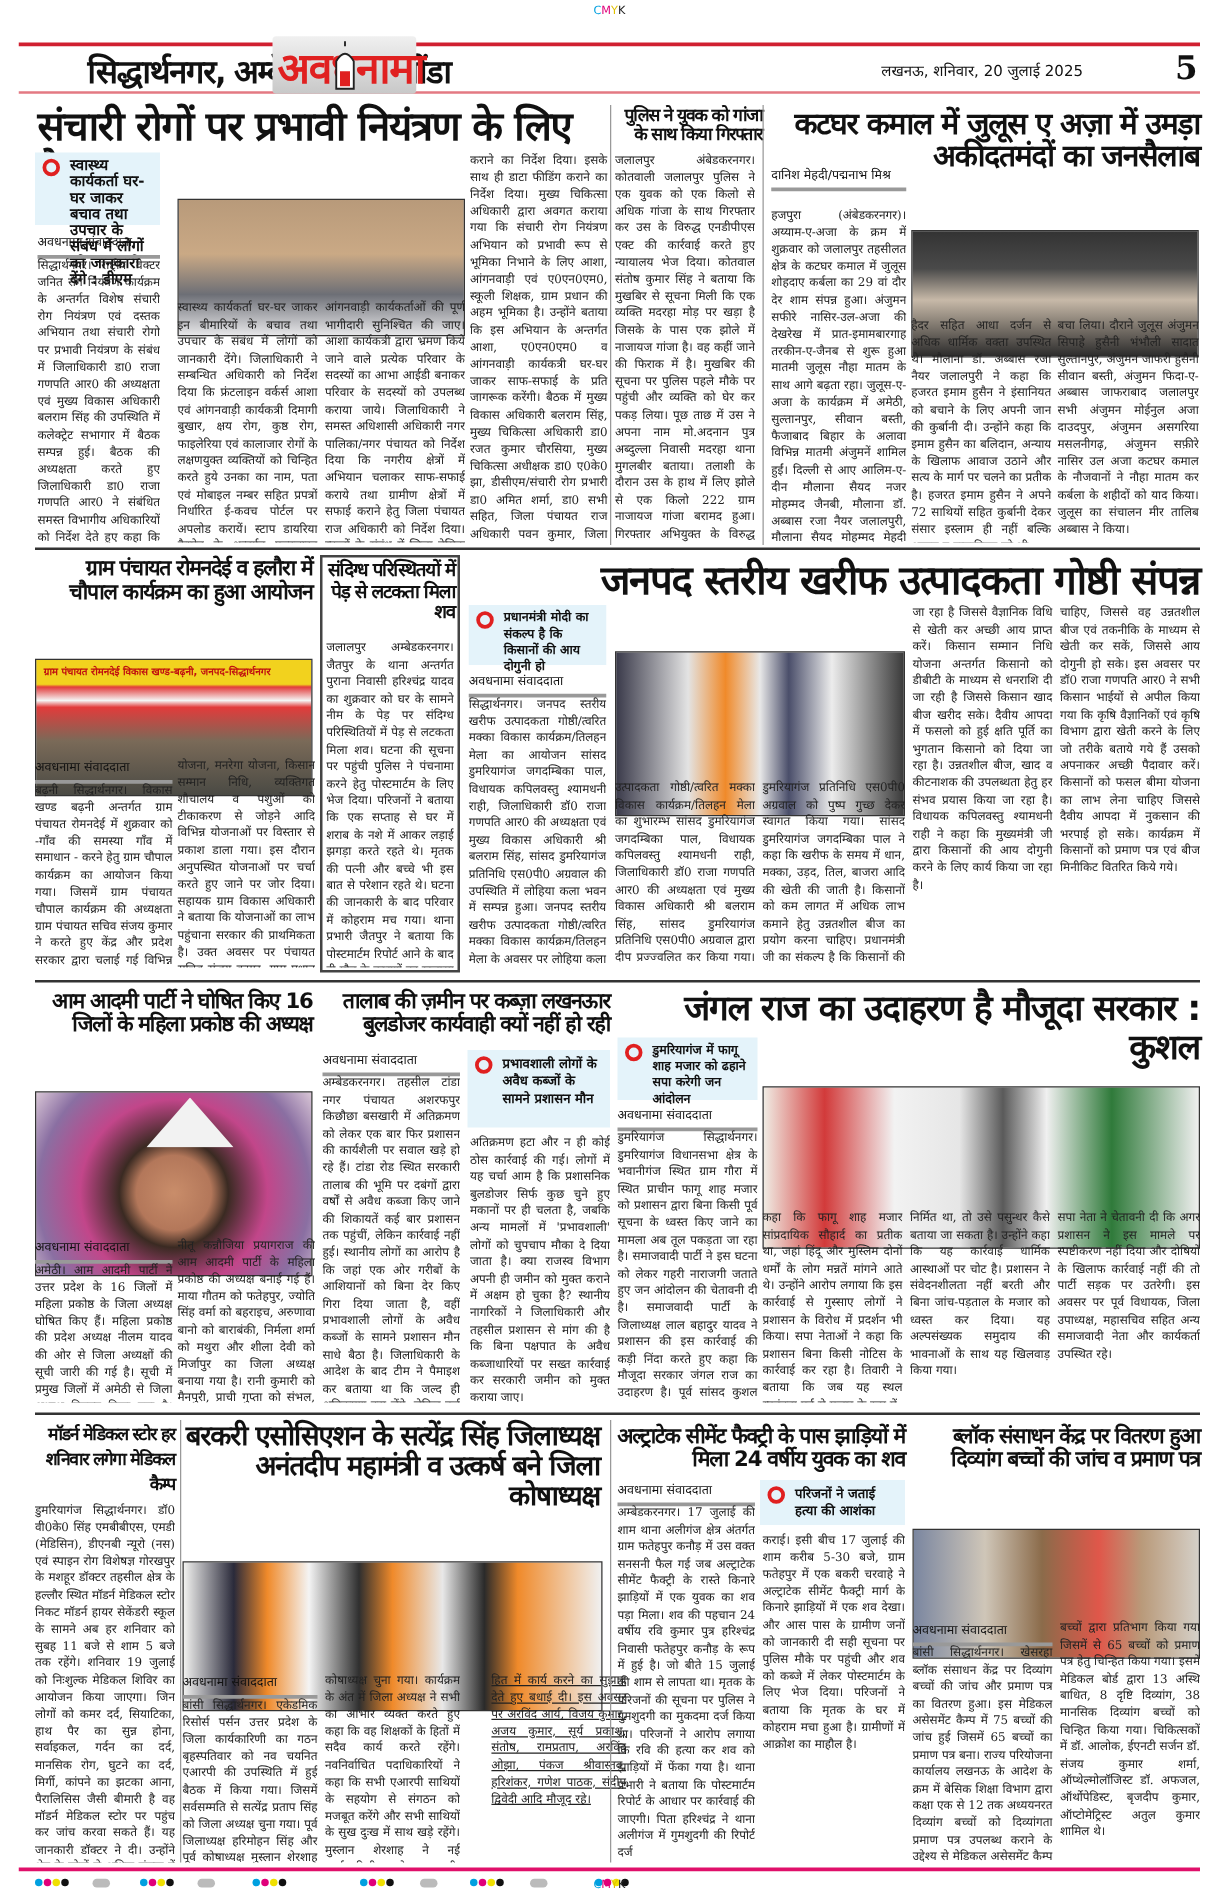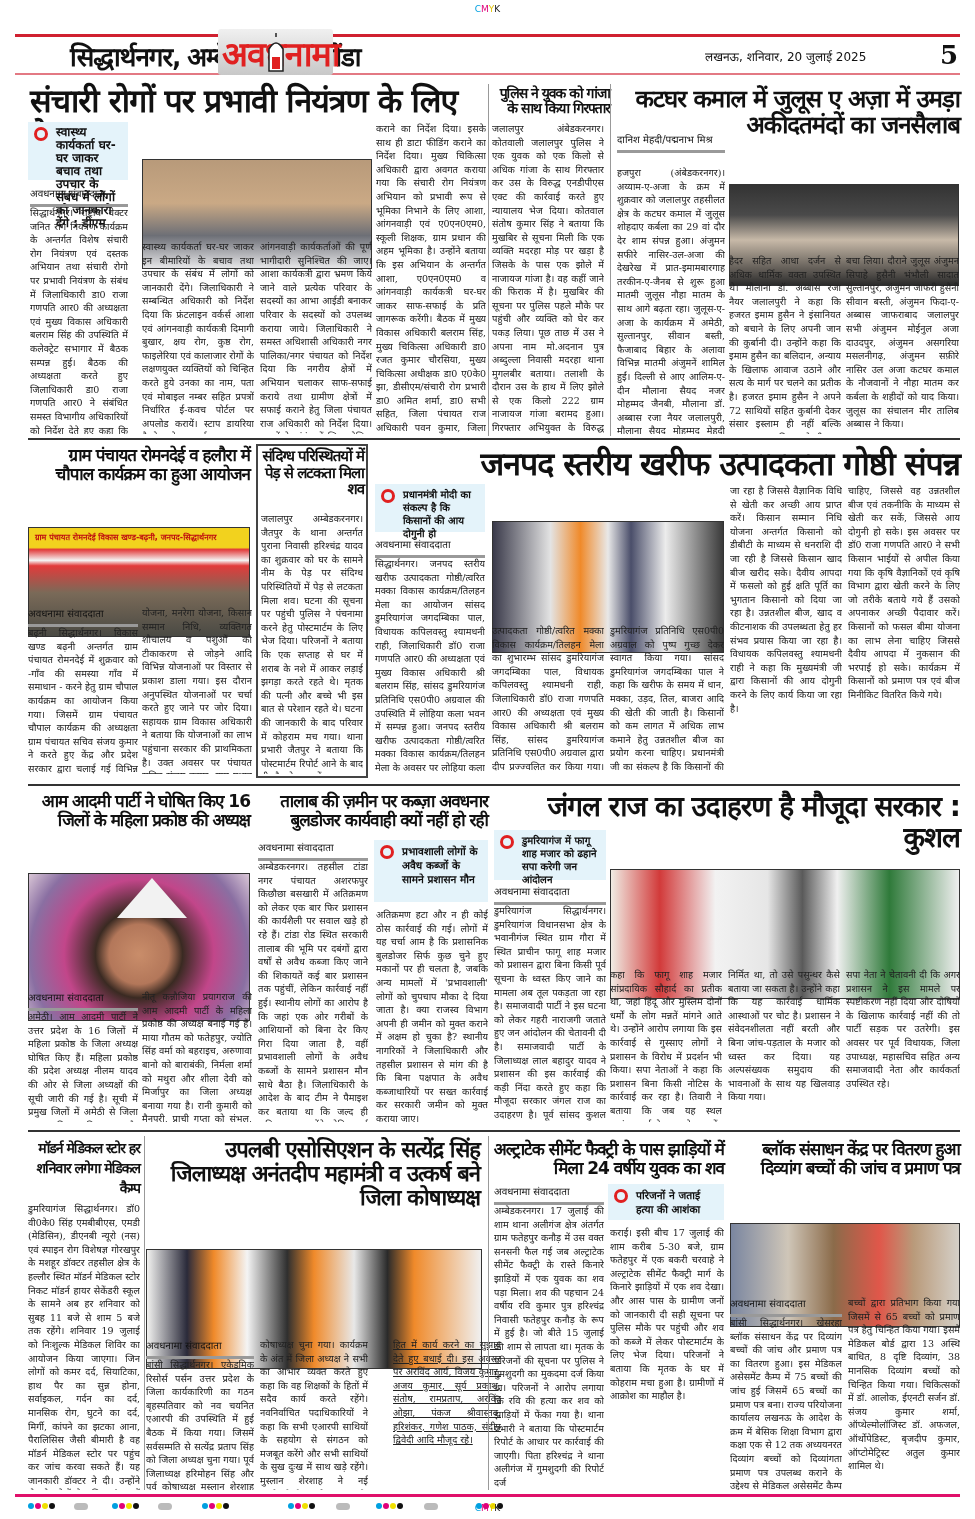--- a/index.html
+++ b/index.html
@@ -108,21 +108,21 @@
 <div class="rule-h" style="left:28px;top:784px;width:932px;background:#333;height:2px;"></div>
 
 <div class="abs head h-m center" style="left:28px;top:792px;width:222px;font-size:17px;">आम आदमी पार्टी ने घोषित किए 16 जिलों के महिला प्रकोष्ठ की अध्यक्ष</div>
 <div class="photo" style="left:28px;top:836px;width:222px;height:148px;background:radial-gradient(circle at 50% 55%,#c98d6a 0%,#b3775a 22%,#3a2a22 32%,#c2468a 55%,#8a6fa2 80%,#d9c6d6 100%);">
   <div style="position:absolute;left:88px;top:4px;width:70px;height:40px;background:#f2f2f2;clip-path:polygon(50% 0,100% 100%,0 100%);"></div>
 </div>
 <div class="abs byline" style="left:28px;top:990px;width:110px;">अवधनामा संवाददाता</div>
 <div class="abs body-text" style="left:28px;top:1010px;width:110px;height:112px;">अमेठी। आम आदमी पार्टी ने उत्तर प्रदेश के 16 जिलों में महिला प्रकोष्ठ के जिला अध्यक्ष घोषित किए हैं। महिला प्रकोष्ठ की प्रदेश अध्यक्ष नीलम यादव की ओर से जिला अध्यक्षों की सूची जारी की गई है। सूची में प्रमुख जिलों में अमेठी से जिला अध्यक्ष नियुक्त किया गया है। विद्या शर्मा अयोध्या, शोभा सिंह कौशाम्बी, पुष्प लता गाजियाबाद, मंजू देवी गोंडा, सत्तो मौर्य चित्रकूट और</div>
 <div class="abs body-text" style="left:142px;top:990px;width:110px;height:132px;">नीतू कन्नौजिया प्रयागराज की आम आदमी पार्टी के महिला प्रकोष्ठ की अध्यक्ष बनाई गई हैं। माया गौतम को फतेहपुर, ज्योति सिंह वर्मा को बहराइच, अरुणावा बानो को बाराबंकी, निर्मला शर्मा को मथुरा और शीला देवी को मिर्जापुर का जिला अध्यक्ष बनाया गया है। रानी कुमारी को मैनपुरी, प्राची गुप्ता को संभल, दुर्गा देवी को सोनभद्र और रिंकी प्रिया को श्रावस्ती जिले का महिला प्रकोष्ठ का जिला अध्यक्ष नियुक्त किया गया है।</div>
 
-<div class="abs head h-m center" style="left:256px;top:792px;width:232px;font-size:17px;">तालाब की ज़मीन पर कब्ज़ा अवधनार बुलडोजर कार्यवाही क्यों नहीं हो रही</div>
+<div class="abs head h-m center" style="left:256px;top:792px;width:232px;font-size:17px;">तालाब की ज़मीन पर कब्ज़ा लखनऊार बुलडोजर कार्यवाही क्यों नहीं हो रही</div>
 <div class="abs byline" style="left:258px;top:840px;width:110px;">अवधनामा संवाददाता</div>
 <div class="abs body-text" style="left:258px;top:860px;width:110px;height:262px;">अम्बेडकरनगर। तहसील टांडा नगर पंचायत अशरफपुर किछौछा बसखारी में अतिक्रमण को लेकर एक बार फिर प्रशासन की कार्यशैली पर सवाल खड़े हो रहे हैं। टांडा रोड स्थित सरकारी तालाब की भूमि पर दबंगों द्वारा वर्षों से अवैध कब्जा किए जाने की शिकायतें कई बार प्रशासन तक पहुंचीं, लेकिन कार्रवाई नहीं हुई। स्थानीय लोगों का आरोप है कि जहां एक ओर गरीबों के आशियानों को बिना देर किए गिरा दिया जाता है, वहीं प्रभावशाली लोगों के अवैध कब्जों के सामने प्रशासन मौन साधे बैठा है। जिलाधिकारी के आदेश के बाद टीम ने पैमाइश कर बताया था कि जल्द ही अतिक्रमण हटा लेंगे, लेकिन कई सप्ताह बीत जाने के बावजूद न तो</div>
 <div class="callout" style="left:374px;top:840px;width:114px;height:62px;font-size:10.5px;line-height:14px;">
   <span class="ring"></span>
   <span>प्रभावशाली लोगों के अवैध कब्जों के सामने प्रशासन मौन</span>
 </div>
 <div class="abs body-text" style="left:376px;top:908px;width:112px;height:214px;">अतिक्रमण हटा और न ही कोई ठोस कार्रवाई की गई। लोगों में यह चर्चा आम है कि प्रशासनिक बुलडोजर सिर्फ कुछ चुने हुए मकानों पर ही चलता है, जबकि अन्य मामलों में 'प्रभावशाली' लोगों को चुपचाप मौका दे दिया जाता है। क्या राजस्व विभाग अपनी ही जमीन को मुक्त कराने में अक्षम हो चुका है? स्थानीय नागरिकों ने जिलाधिकारी और तहसील प्रशासन से मांग की है कि बिना पक्षपात के अवैध कब्जाधारियों पर सख्त कार्रवाई कर सरकारी जमीन को मुक्त कराया जाए।</div>
 
 <div class="abs head h-xl center" style="left:494px;top:792px;width:466px;font-size:28px;">जंगल राज का उदाहरण है मौजूदा सरकार : कुशल</div>
 <div class="callout" style="left:494px;top:830px;width:112px;height:50px;font-size:10px;line-height:13px;">
@@ -135,21 +135,21 @@
 <div class="abs body-text" style="left:610px;top:968px;width:112px;height:154px;">कहा कि फागू शाह मजार सांप्रदायिक सौहार्द का प्रतीक था, जहां हिंदू और मुस्लिम दोनों धर्मों के लोग मन्नतें मांगने आते थे। उन्होंने आरोप लगाया कि इस कार्रवाई से गुस्साए लोगों ने प्रशासन के विरोध में प्रदर्शन भी किया। सपा नेताओं ने कहा कि प्रशासन बिना किसी नोटिस के कार्रवाई कर रहा है। तिवारी ने बताया कि जब यह स्थल स्वतंत्रता पूर्व से मजार के रूप में</div>
 <div class="abs body-text" style="left:728px;top:968px;width:112px;height:154px;">निर्मित था, तो उसे पसुन्धर कैसे बताया जा सकता है। उन्होंने कहा कि यह कार्रवाई धार्मिक आस्थाओं पर चोट है। प्रशासन ने संवेदनशीलता नहीं बरती और बिना जांच-पड़ताल के मजार को ध्वस्त कर दिया। यह अल्पसंख्यक समुदाय की भावनाओं के साथ यह खिलवाड़ किया गया।</div>
 <div class="abs body-text" style="left:846px;top:968px;width:114px;height:154px;">सपा नेता ने चेतावनी दी कि अगर प्रशासन ने इस मामले पर स्पष्टीकरण नहीं दिया और दोषियों के खिलाफ कार्रवाई नहीं की तो पार्टी सड़क पर उतरेगी। इस अवसर पर पूर्व विधायक, जिला उपाध्यक्ष, महासचिव सहित अन्य समाजवादी नेता और कार्यकर्ता उपस्थित रहे।</div>
 
 <div class="rule-h" style="left:28px;top:1130px;width:932px;background:#333;height:2px;"></div>
 
 <div class="abs head center" style="left:28px;top:1138px;width:112px;font-size:14px;line-height:20px;">मॉडर्न मेडिकल स्टोर हर शनिवार लगेगा मेडिकल कैम्प</div>
 <div class="abs body-text" style="left:28px;top:1202px;width:112px;height:288px;">डुमरियागंज सिद्धार्थनगर। डॉ0 वी0के0 सिंह एमबीबीएस, एमडी (मेडिसिन), डीएनबी न्यूरो (नस) एवं स्पाइन रोग विशेषज्ञ गोरखपुर के मशहूर डॉक्टर तहसील क्षेत्र के हल्लौर स्थित मॉडर्न मेडिकल स्टोर निकट मॉडर्न हायर सेकेंडरी स्कूल के सामने अब हर शनिवार को सुबह 11 बजे से शाम 5 बजे तक रहेंगे। शनिवार 19 जुलाई को निःशुल्क मेडिकल शिविर का आयोजन किया जाएगा। जिन लोगों को कमर दर्द, सियाटिका, हाथ पैर का सुन्न होना, सर्वाइकल, गर्दन का दर्द, मानसिक रोग, घुटने का दर्द, मिर्गी, कांपने का झटका आना, पैरालिसिस जैसी बीमारी है वह मॉडर्न मेडिकल स्टोर पर पहुंच कर जांच करवा सकते हैं। यह जानकारी डॉक्टर ने दी। उन्होंने क्षेत्र के लोगों से अधिक संख्या में मरीजों को लेकर आने और मेडिकल कैम्प का लाभ उठाने की अपील की है।</div>
 <div class="rule-v" style="left:144px;top:1136px;height:354px;"></div>
 
-<div class="abs head h-l center" style="left:148px;top:1138px;width:332px;font-size:22px;">उपलबी एसोसिएशन के सत्येंद्र सिंह जिलाध्यक्ष अनंतदीप महामंत्री व उत्कर्ष बने जिला कोषाध्यक्ष</div>
+<div class="abs head h-l center" style="left:148px;top:1138px;width:332px;font-size:22px;">बरकरी एसोसिएशन के सत्येंद्र सिंह जिलाध्यक्ष अनंतदीप महामंत्री व उत्कर्ष बने जिला कोषाध्यक्ष</div>
 <div class="photo" style="left:146px;top:1212px;width:336px;height:120px;background:linear-gradient(90deg,#f2f2f0 0%,#2a2a3a 12%,#f08a2a 20%,#f4f4f4 30%,#2f2f2f 42%,#f08a2a 50%,#e8e8e8 62%,#2a2a2a 72%,#f08a2a 80%,#f0f0f0 100%);"></div>
 <div class="abs byline" style="left:146px;top:1338px;width:108px;">अवधनामा संवाददाता</div>
 <div class="abs body-text" style="left:146px;top:1358px;width:108px;height:132px;">बांसी सिद्धार्थनगर। एकेडमिक रिसोर्स पर्सन उत्तर प्रदेश के जिला कार्यकारिणी का गठन बृहस्पतिवार को नव चयनित एआरपी की उपस्थिति में हुई बैठक में किया गया। जिसमें सर्वसम्मति से सत्येंद्र प्रताप सिंह को जिला अध्यक्ष चुना गया। पूर्व जिलाध्यक्ष हरिमोहन सिंह और पूर्व कोषाध्यक्ष मुस्लान शेरशाह के देखरेख में सर्व सम्मति से सत्येंद्र बहादुर सिंह को जिला अध्यक्ष, अनंतदीप यादव को जिला महामंत्री और उत्कर्ष श्रीवास्तव को जिला</div>
 <div class="abs body-text" style="left:260px;top:1338px;width:108px;height:152px;">कोषाध्यक्ष चुना गया। कार्यक्रम के अंत में जिला अध्यक्ष ने सभी का आभार व्यक्त करते हुए कहा कि वह शिक्षकों के हितों में सदैव कार्य करते रहेंगे। नवनिर्वाचित पदाधिकारियों ने कहा कि सभी एआरपी साथियों के सहयोग से संगठन को मजबूत करेंगे और सभी साथियों के सुख दुःख में साथ खड़े रहेंगे। मुस्लान शेरशाह ने नई कार्यकारिणी को एआरपी, शिक्षक</div>
 <div class="abs body-text" style="left:393px;top:1338px;width:108px;height:152px;text-decoration:underline;">हित में कार्य करने का सुझाव देते हुए बधाई दी। इस अवसर पर अरविंद आर्य, विजय कुमार, अजय कुमार, सूर्य प्रकाश, संतोष, रामप्रताप, अरविंद ओझा, पंकज श्रीवास्तव, हरिशंकर, गणेश पाठक, संदीप द्विवेदी आदि मौजूद रहे।</div>
 <div class="rule-v" style="left:488px;top:1136px;height:354px;"></div>
 
 <div class="abs head h-m center" style="left:492px;top:1140px;width:232px;font-size:17px;">अल्ट्राटेक सीमेंट फैक्ट्री के पास झाड़ियों में मिला 24 वर्षीय युवक का शव</div>
 <div class="abs byline" style="left:494px;top:1184px;width:110px;">अवधनामा संवाददाता</div>
 <div class="abs body-text" style="left:494px;top:1204px;width:110px;height:286px;">अम्बेडकरनगर। 17 जुलाई की शाम थाना अलीगंज क्षेत्र अंतर्गत ग्राम फतेहपुर कनौड़ में उस वक्त सनसनी फैल गई जब अल्ट्राटेक सीमेंट फैक्ट्री के रास्ते किनारे झाड़ियों में एक युवक का शव पड़ा मिला। शव की पहचान 24 वर्षीय रवि कुमार पुत्र हरिश्चंद्र निवासी फतेहपुर कनौड़ के रूप में हुई है। जो बीते 15 जुलाई की शाम से लापता था। मृतक के परिजनों की सूचना पर पुलिस ने गुमशुदगी का मुकदमा दर्ज किया था। परिजनों ने आरोप लगाया कि रवि की हत्या कर शव को झाड़ियों में फेंका गया है। थाना प्रभारी ने बताया कि पोस्टमार्टम रिपोर्ट के आधार पर कार्रवाई की जाएगी। पिता हरिश्चंद्र ने थाना अलीगंज में गुमशुदगी की रिपोर्ट दर्ज</div>

